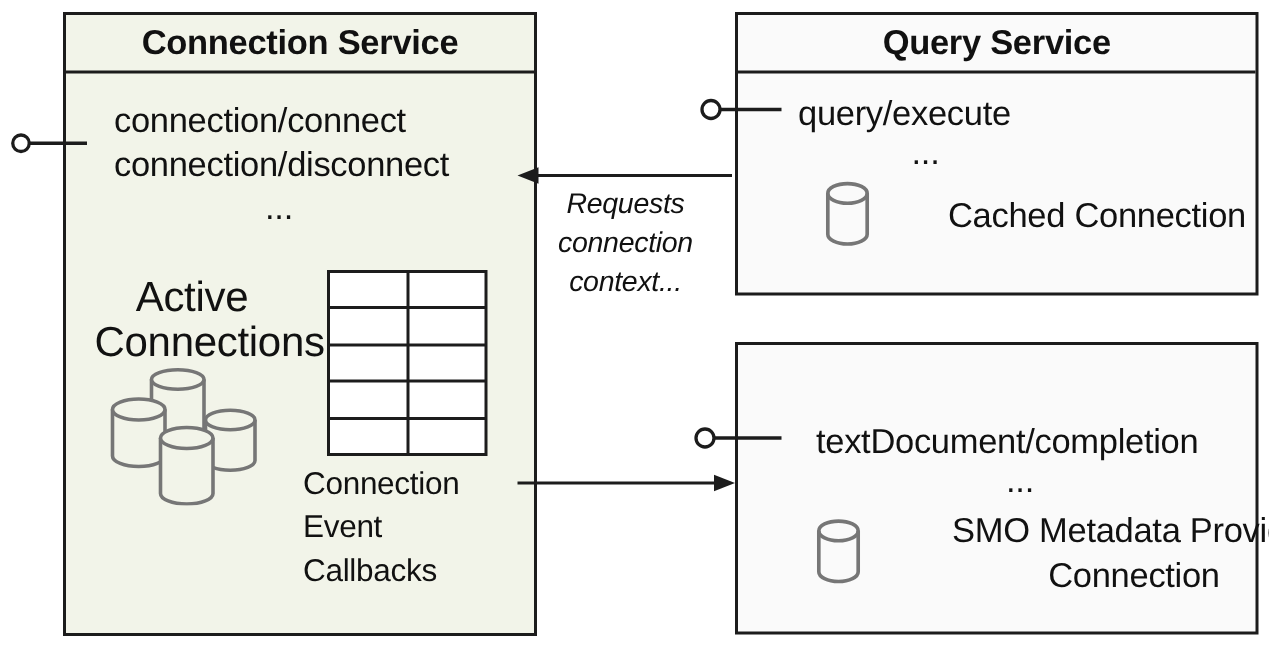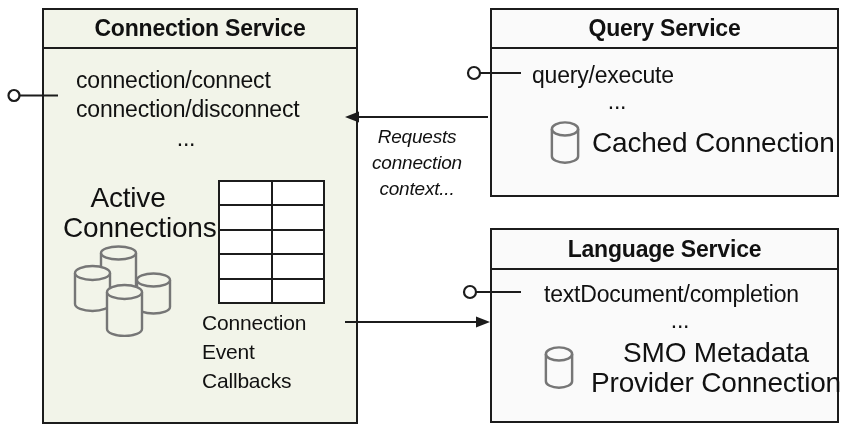--- a/index.html
+++ b/index.html
@@ -23,21 +23,21 @@
     font-weight:bold;font-size:23px;
   }
   .abs{position:absolute;}
   .methods{font-size:23px;line-height:29px;white-space:nowrap;}
   .methods .dots{text-align:center;white-space:normal;}
   .methods.tight{line-height:26px;}
   .center-text{text-align:center;}
   .active-label{font-size:28px;line-height:30px;text-align:center;}
   .callbacks-label{font-size:21px;line-height:29px;}
   .store-row{display:flex;align-items:center;}
-  .store-label{font-size:28px;line-height:30px;}
+  .store-label{font-size:23px;line-height:30px;margin-left:40px;}
   .table-grid{
     background:var(--border);
     display:grid;grid-template-columns:1fr 1fr;grid-template-rows:repeat(5,1fr);
     gap:2px;padding:2px;box-sizing:border-box;
   }
   .table-grid > div{background:#ffffff;}
   .arrow-label{font-style:italic;font-size:19px;line-height:26px;text-align:center;}
   .overlay{position:absolute;left:0;top:0;pointer-events:none;}
   .stroke-dark{stroke:var(--border);}
   .cyl{stroke:var(--cylinder);fill:none;}
@@ -111,21 +111,20 @@
         <g class="cyl" stroke-width="2.6">
           <path d="M2,8 v29 a14,7 0 0 0 28,0 v-29"></path>
           <ellipse cx="16" cy="8" rx="14" ry="7"></ellipse>
         </g>
       </svg>
       <div class="store-label">Cached Connection</div>
     </div>
   </div>
 
   <div class="box svc" style="left:490px;top:228px;width:349px;height:195px;">
-    <div class="box-header" style="height:38px;">Language Service</div>
 
     <div class="abs methods tight" style="left:52px;top:51px;width:272px;">
       <div>textDocument/completion</div>
       <div class="dots">...</div>
     </div>
 
     <div class="abs store-row" style="left:52px;top:108px;gap:14px;">
       <svg width="30" height="44" viewBox="0 0 32 46">
         <g class="cyl" stroke-width="2.6">
           <path d="M2,8 v29 a14,7 0 0 0 28,0 v-29"></path>

